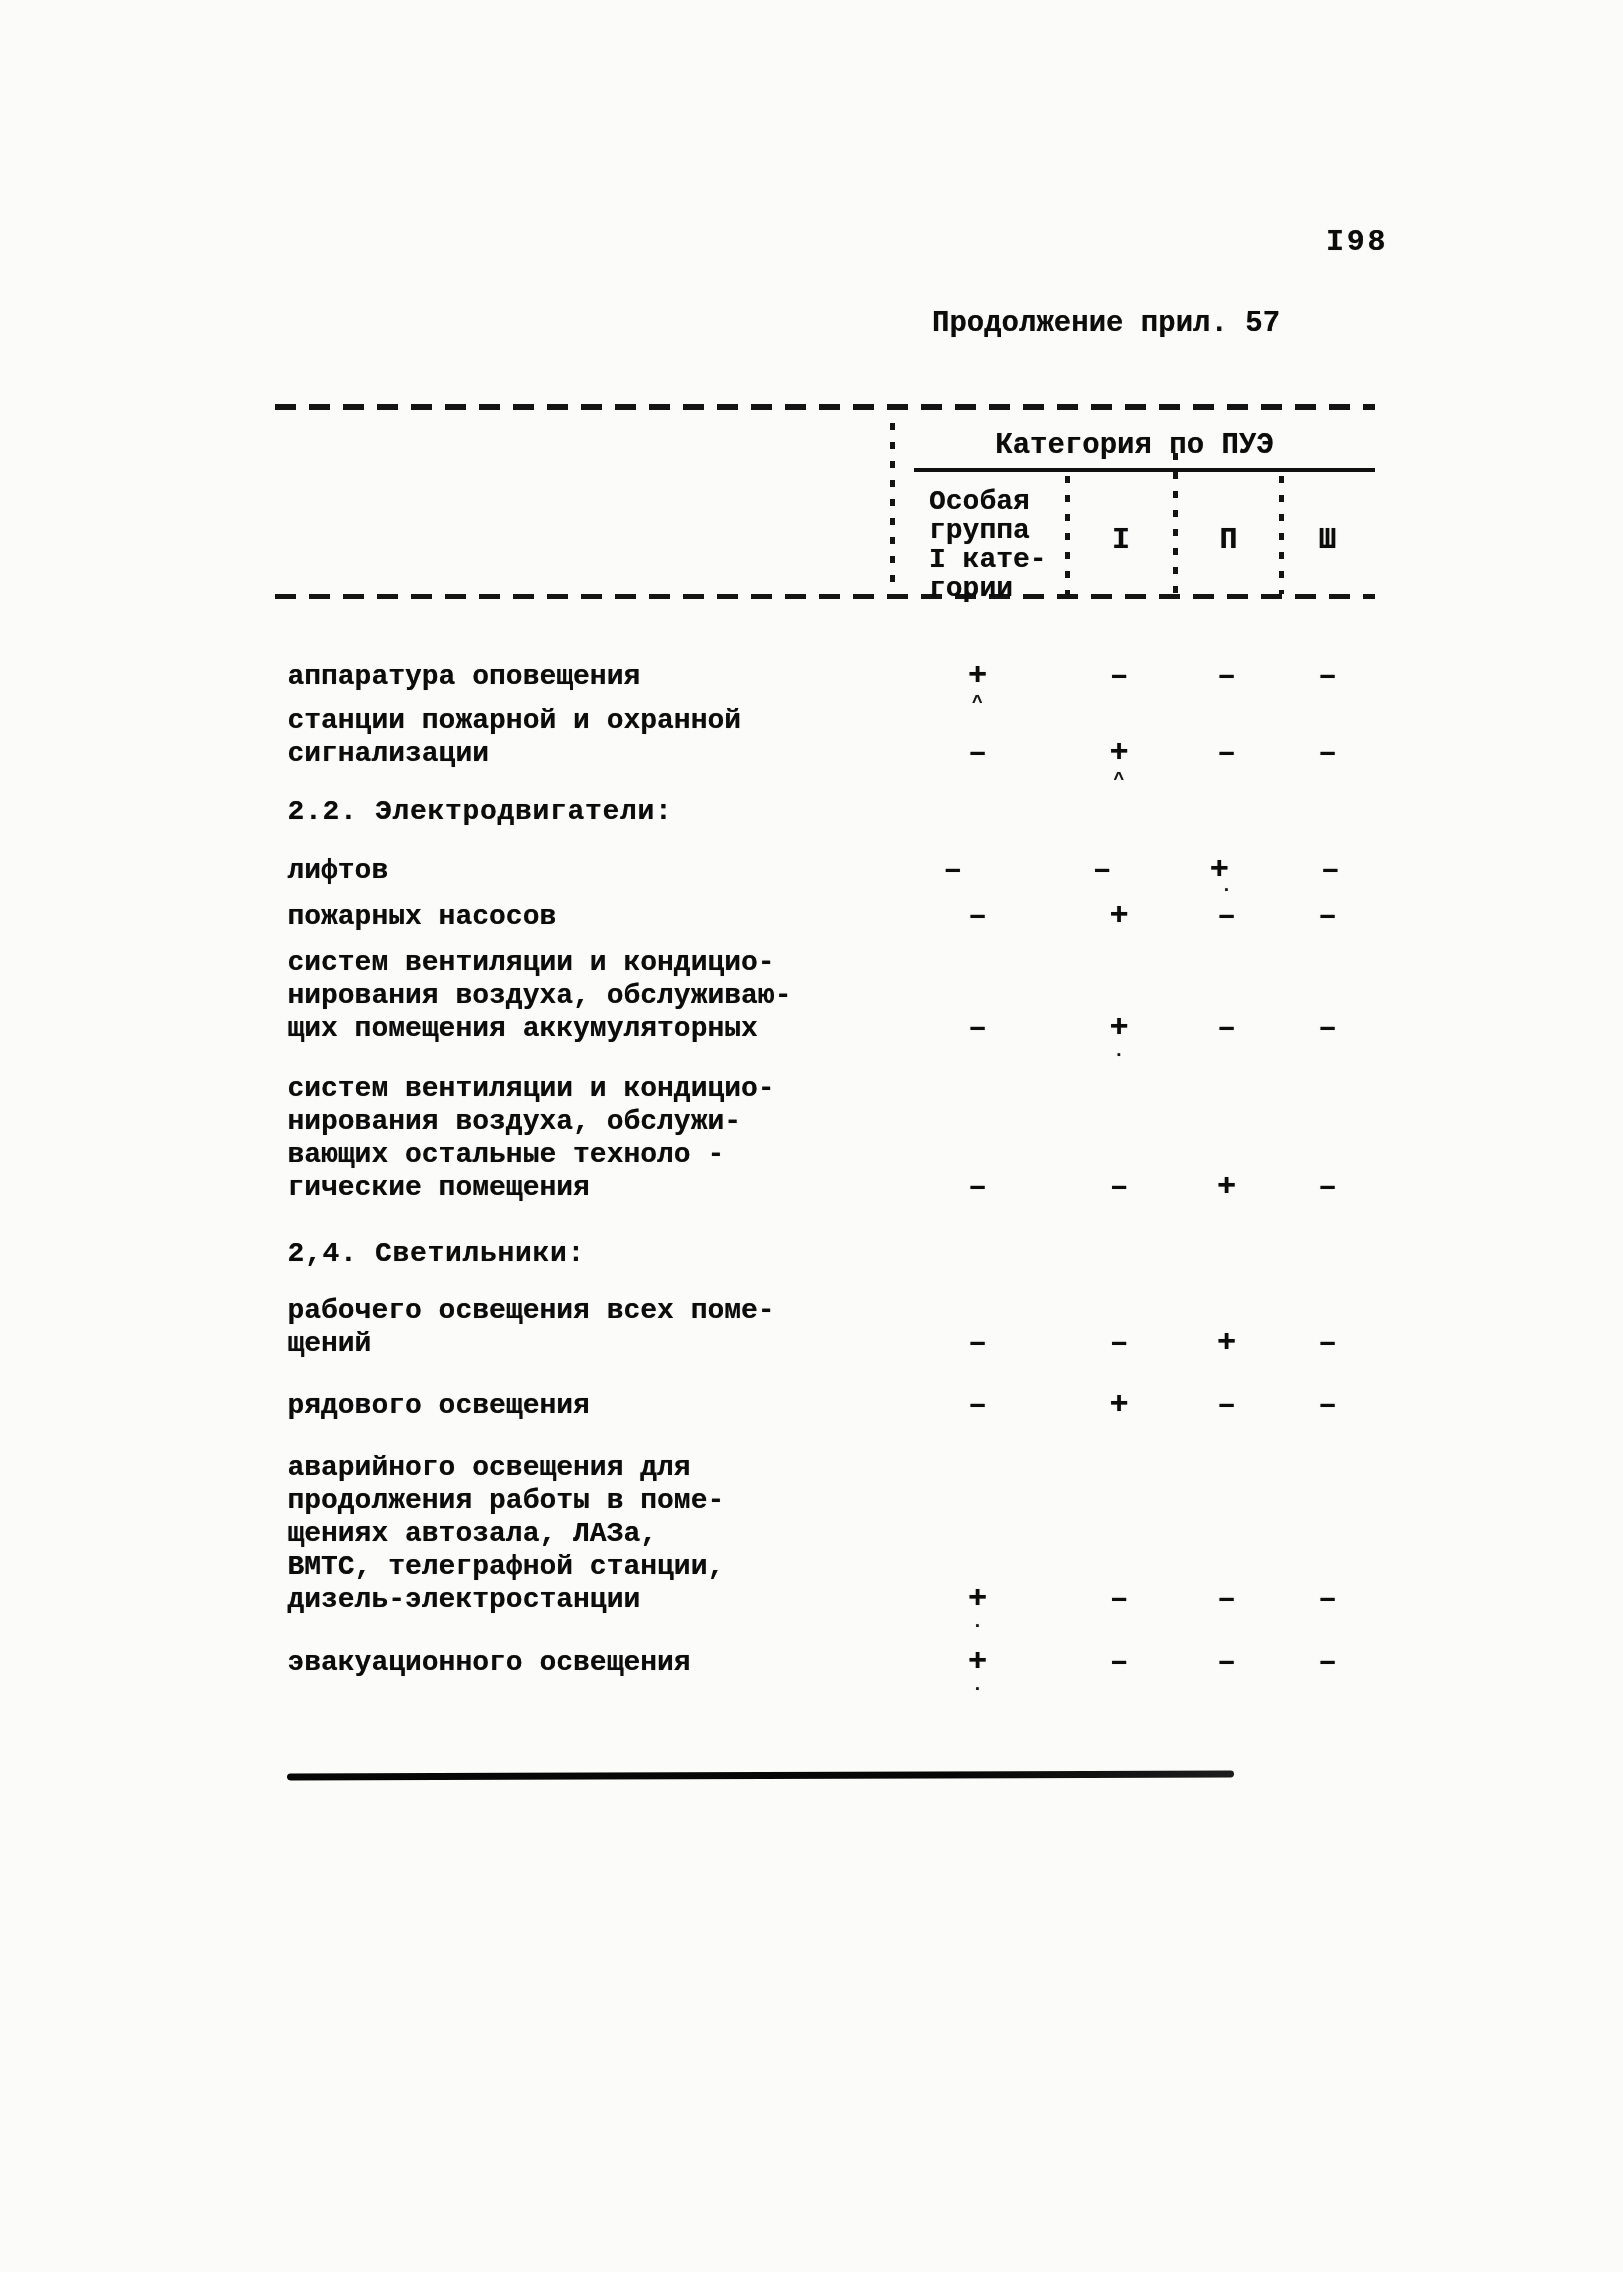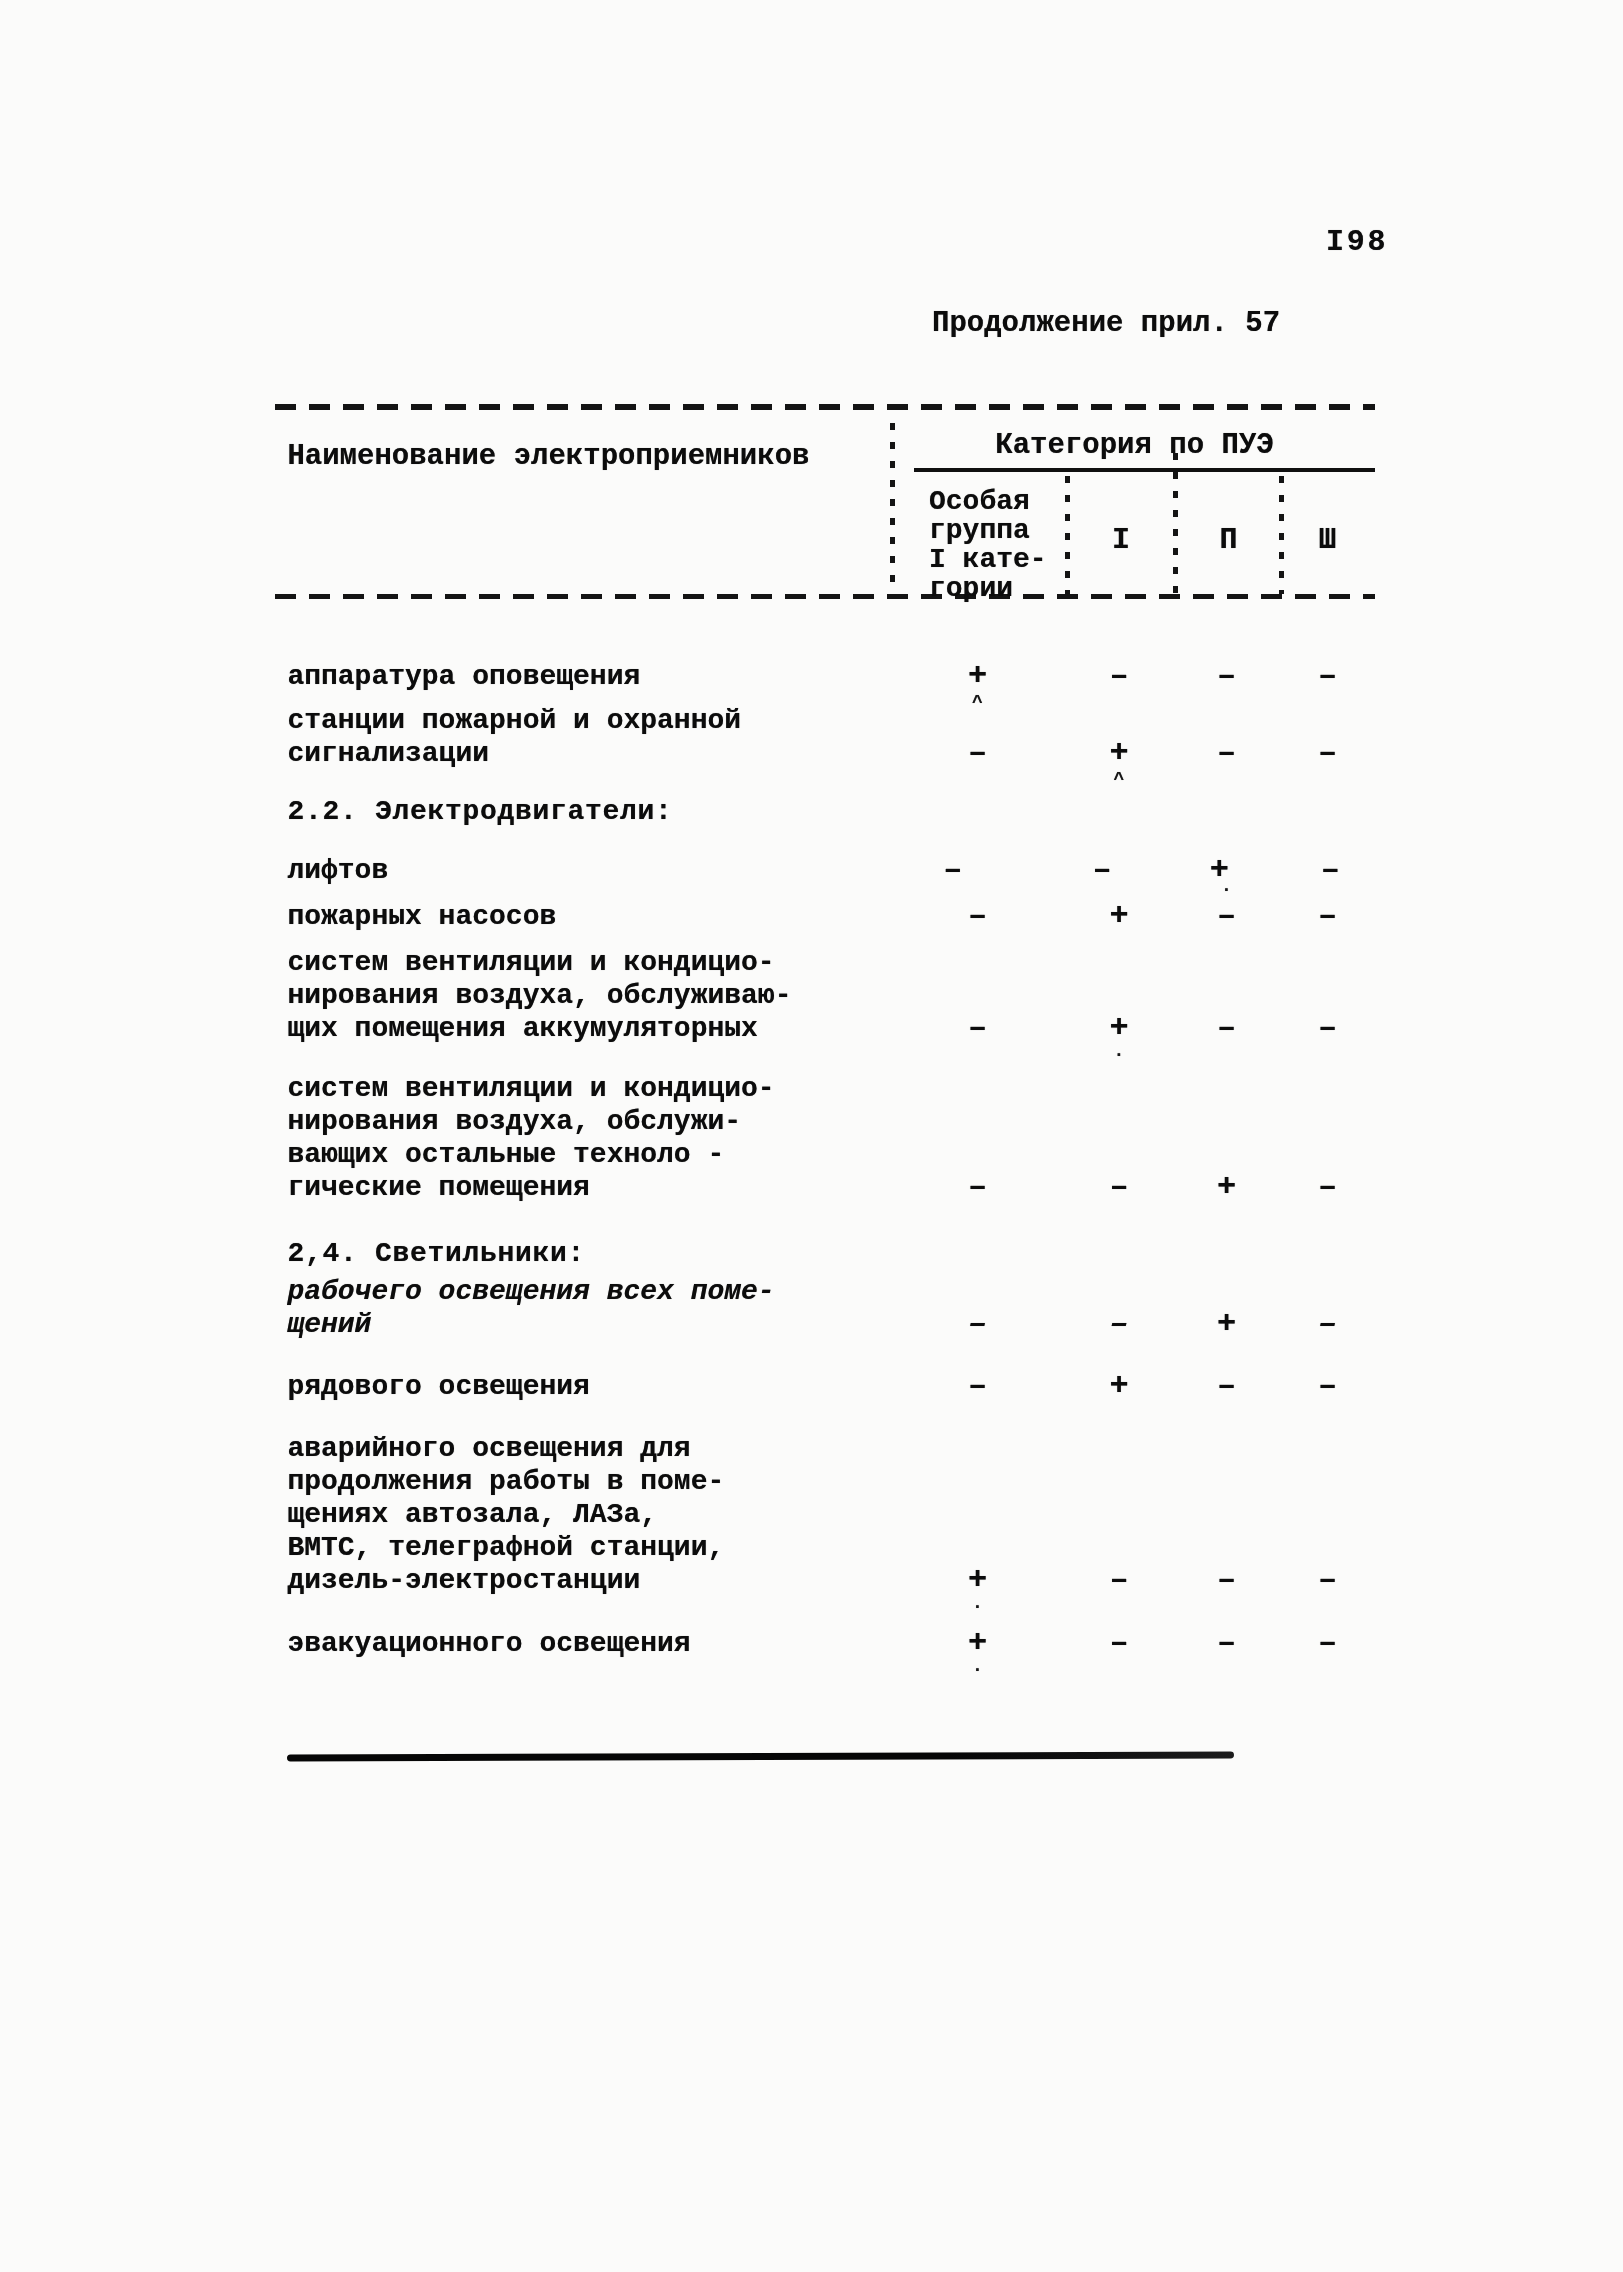--- a/index.html
+++ b/index.html
@@ -51,21 +51,21 @@
   .row-name { width:615px; box-sizing:border-box; padding-left:12.4px; white-space:pre-line; }
   .row.section .row-name { width:100%; letter-spacing:0.7px; }
   .tbody .row:nth-child(1)  { margin-top:0;    }
   .tbody .row:nth-child(2)  { margin-top:11px; }
   .tbody .row:nth-child(3)  { margin-top:25px; }
   .tbody .row:nth-child(4)  { margin-top:25px;gap:16px; }
   .tbody .row:nth-child(5)  { margin-top:12.4px; }
   .tbody .row:nth-child(6)  { margin-top:12.4px; }
   .tbody .row:nth-child(7)  { margin-top:27.5px; }
   .tbody .row:nth-child(8)  { margin-top:33px; }
-  .tbody .row:nth-child(9)  { margin-top:5px;font-style:italic; }
+  .tbody .row:nth-child(9)  { margin-top:24px; }
   .tbody .row:nth-child(10) { margin-top:28px; }
   .tbody .row:nth-child(11) { margin-top:29px; }
   .tbody .row:nth-child(12) { margin-top:29px; }
 
   .mark-cell { position:relative; text-align:center; }
   .mc0 { width:175px; } .mc1 { width:108px; } .mc2 { width:107px; } .mc3 { width:95px; }
   .mark { font-size:32px; }
   .stray {
     position:absolute; left:50%; transform:translateX(-50%);
     font-size:18px; line-height:15px; color:#161616;
@@ -88,21 +88,20 @@
 <div class="page">
 
   <div class="page-number">I98</div>
   <div class="subtitle">Продолжение прил. 57</div>
 
   <div class="doc-table">
 
     <div class="hline-dashed"></div>
 
     <div class="thead">
-      <div class="name-header">Наименование электроприемников</div>
 
       <div class="vsep s1"></div>
 
       <div class="cat-header">Категория по ПУЭ</div>
       <div class="cat-underline"></div>
 
       <div class="subcol-special">Особая
 группа
 I кате-
 гории</div>

